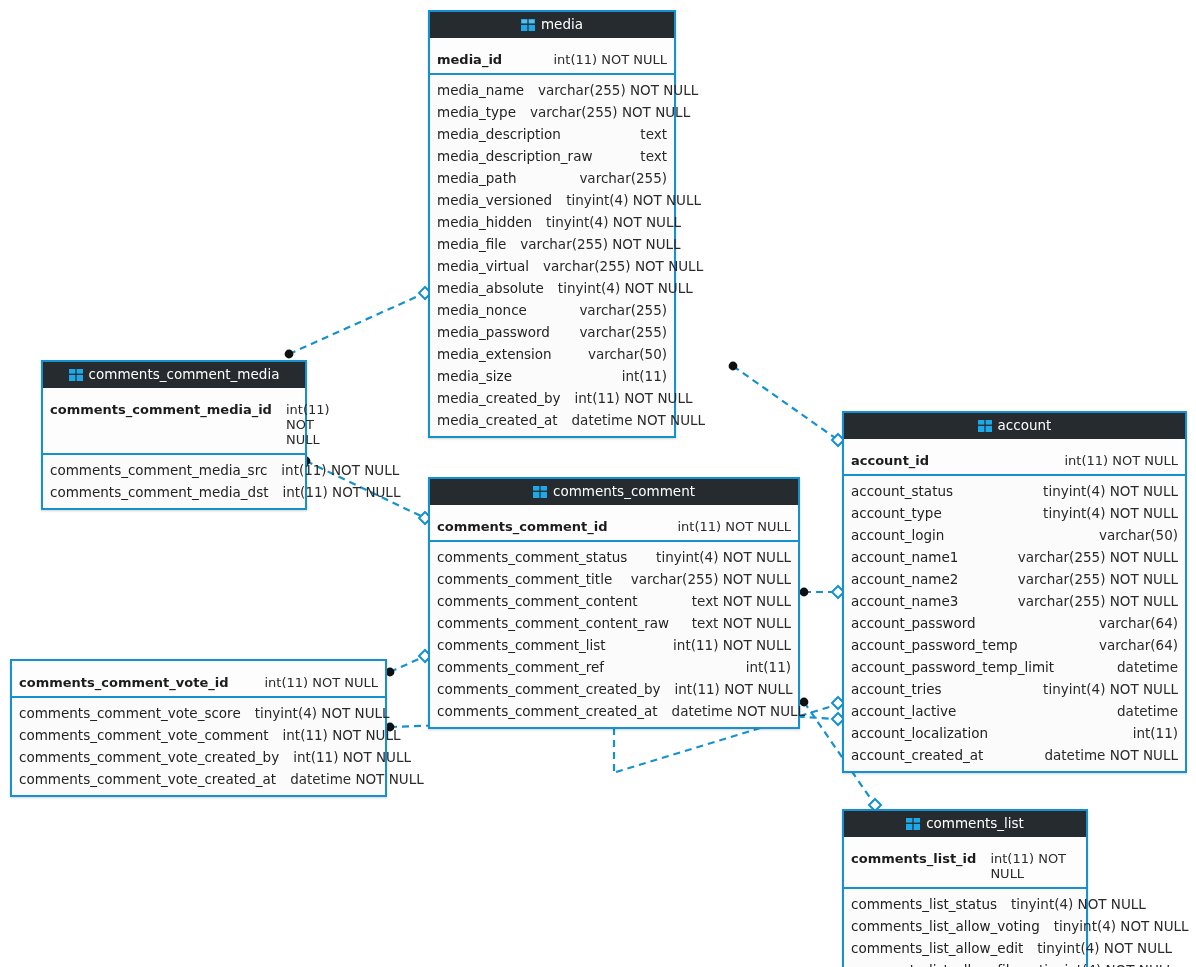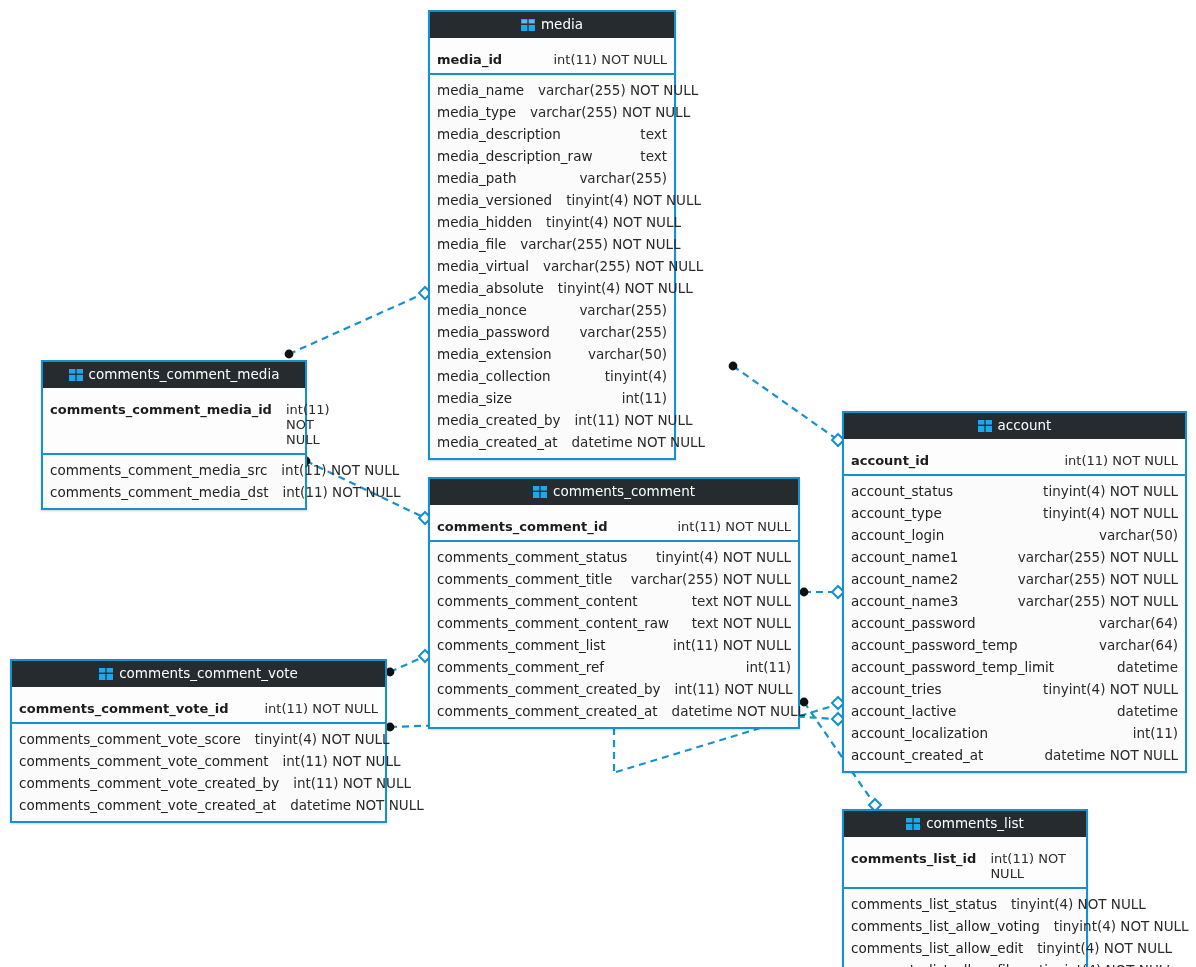--- a/index.html
+++ b/index.html
@@ -198,24 +198,20 @@
         </div>
       <div class="field-row">
           <span class="col-name">media_password</span>
           <span class="col-type">varchar(255)</span>
         </div>
       <div class="field-row">
           <span class="col-name">media_extension</span>
           <span class="col-type">varchar(50)</span>
         </div>
       <div class="field-row">
-          <span class="col-name">media_collection</span>
-          <span class="col-type">tinyint(4)</span>
-        </div>
-      <div class="field-row">
           <span class="col-name">media_size</span>
           <span class="col-type">int(11)</span>
         </div>
       <div class="field-row">
           <span class="col-name">media_created_by</span>
           <span class="col-type">int(11) NOT NULL</span>
         </div>
       <div class="field-row">
           <span class="col-name">media_created_at</span>
           <span class="col-type">datetime NOT NULL</span>
@@ -366,30 +362,20 @@
           <span class="col-type">int(11)</span>
         </div>
       <div class="field-row">
           <span class="col-name">account_created_at</span>
           <span class="col-type">datetime NOT NULL</span>
         </div>
     </div>
   </div>
 
   <div class="entity" style="left:10px; top:659px; width:377px;">
-    <div class="entity-header">
-      <span class="tbl-icon">
-        <svg width="14" height="12" viewBox="0 0 14 12">
-            <rect x="0" y="0" width="14" height="12" fill="#1fa8e8"></rect>
-            <rect x="6.4" y="0" width="1.2" height="12" fill="#252b2e"></rect>
-            <rect x="0" y="4.6" width="14" height="1.3" fill="#252b2e"></rect>
-          </svg>
-      </span>
-      <span>comments_comment_vote</span>
-    </div>
     <div class="pk-row">
       <span class="col-name">comments_comment_vote_id</span>
       <span class="col-type">int(11) NOT NULL</span>
     </div>
     <div class="fields">
       <div class="field-row">
           <span class="col-name">comments_comment_vote_score</span>
           <span class="col-type">tinyint(4) NOT NULL</span>
         </div>
       <div class="field-row">

